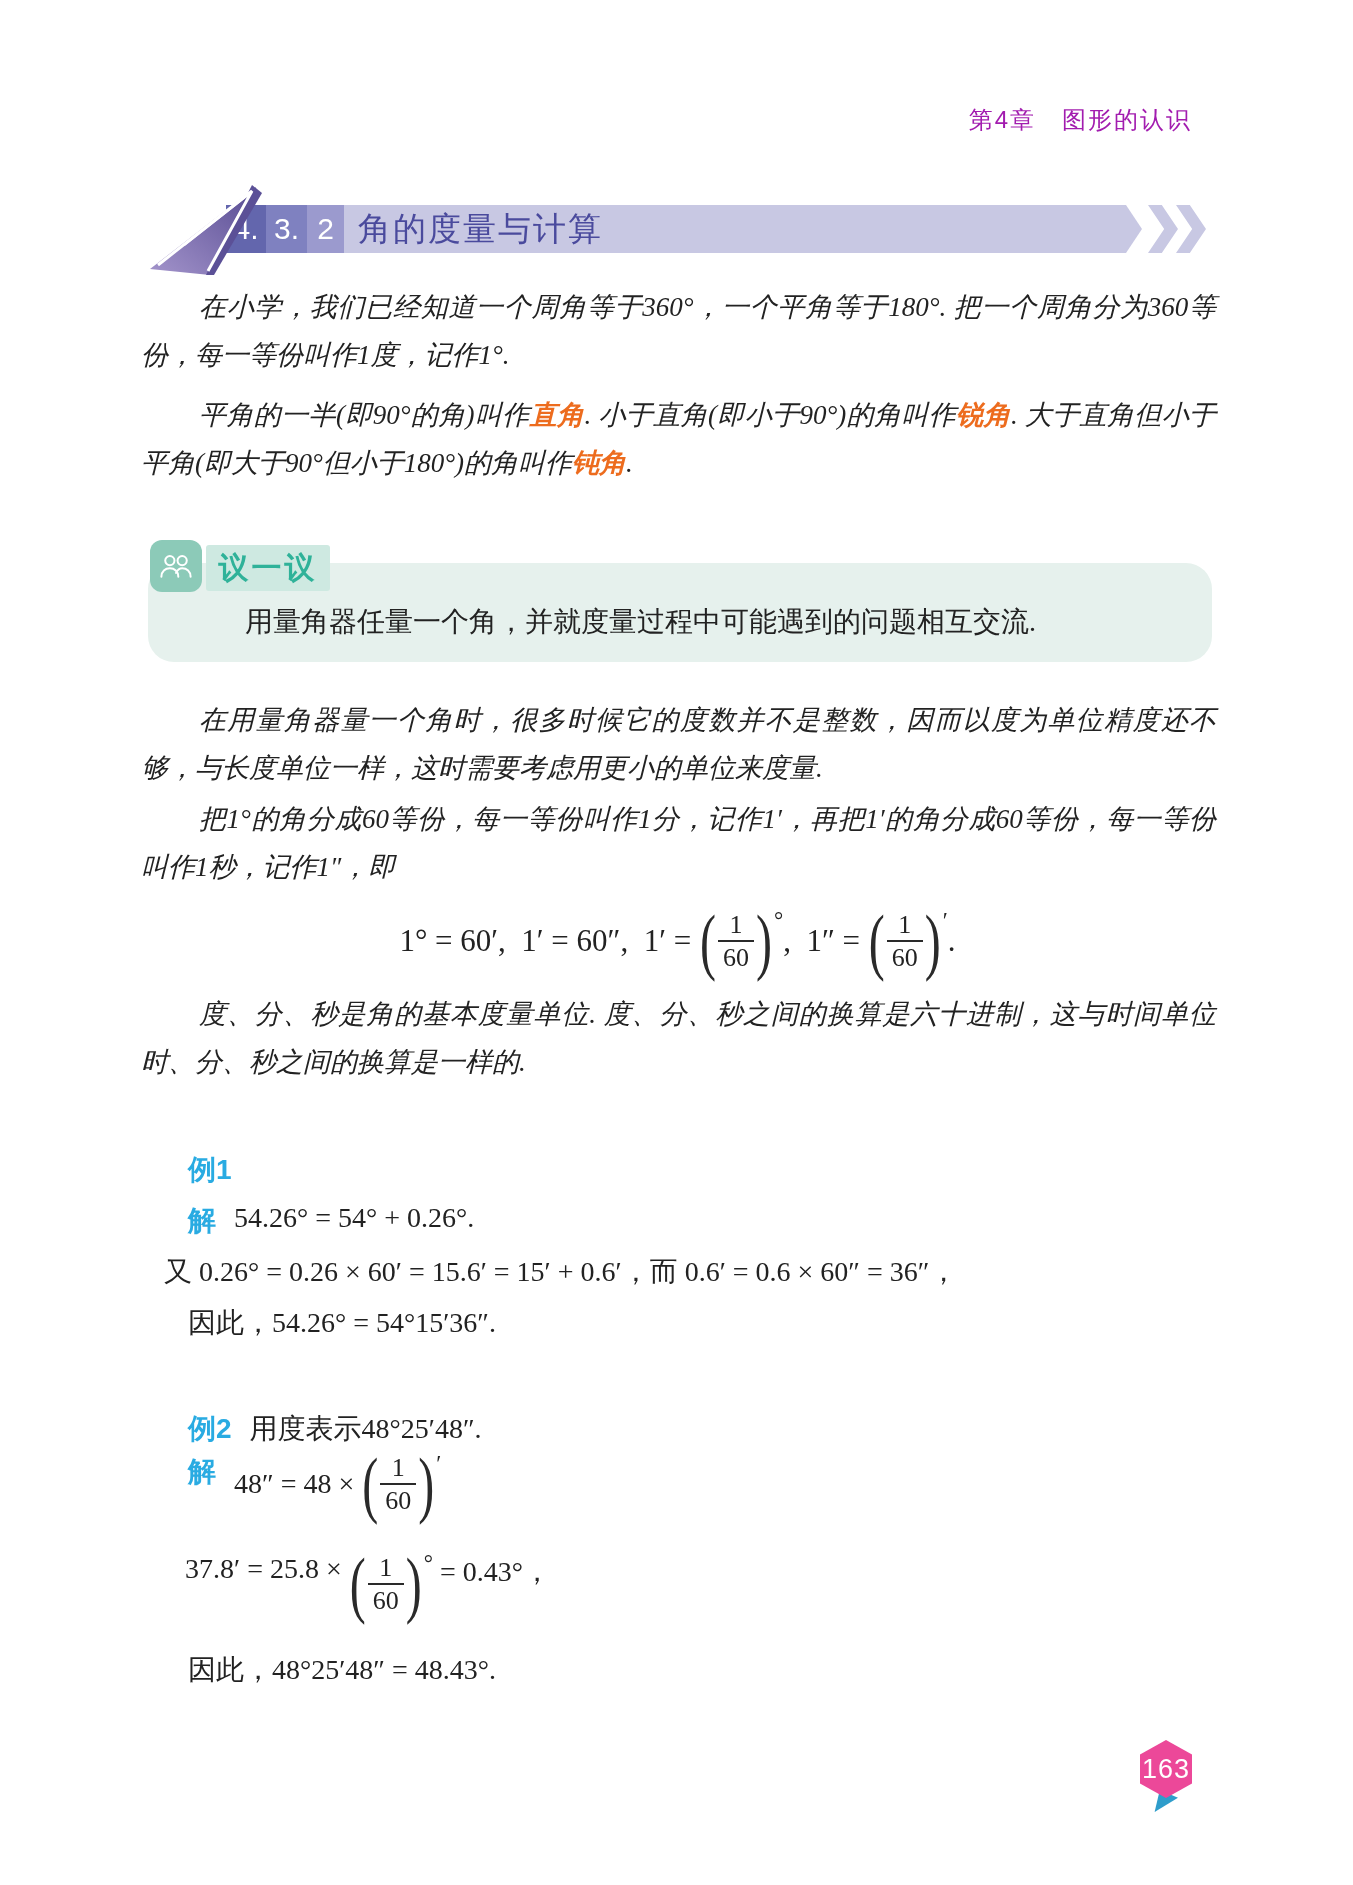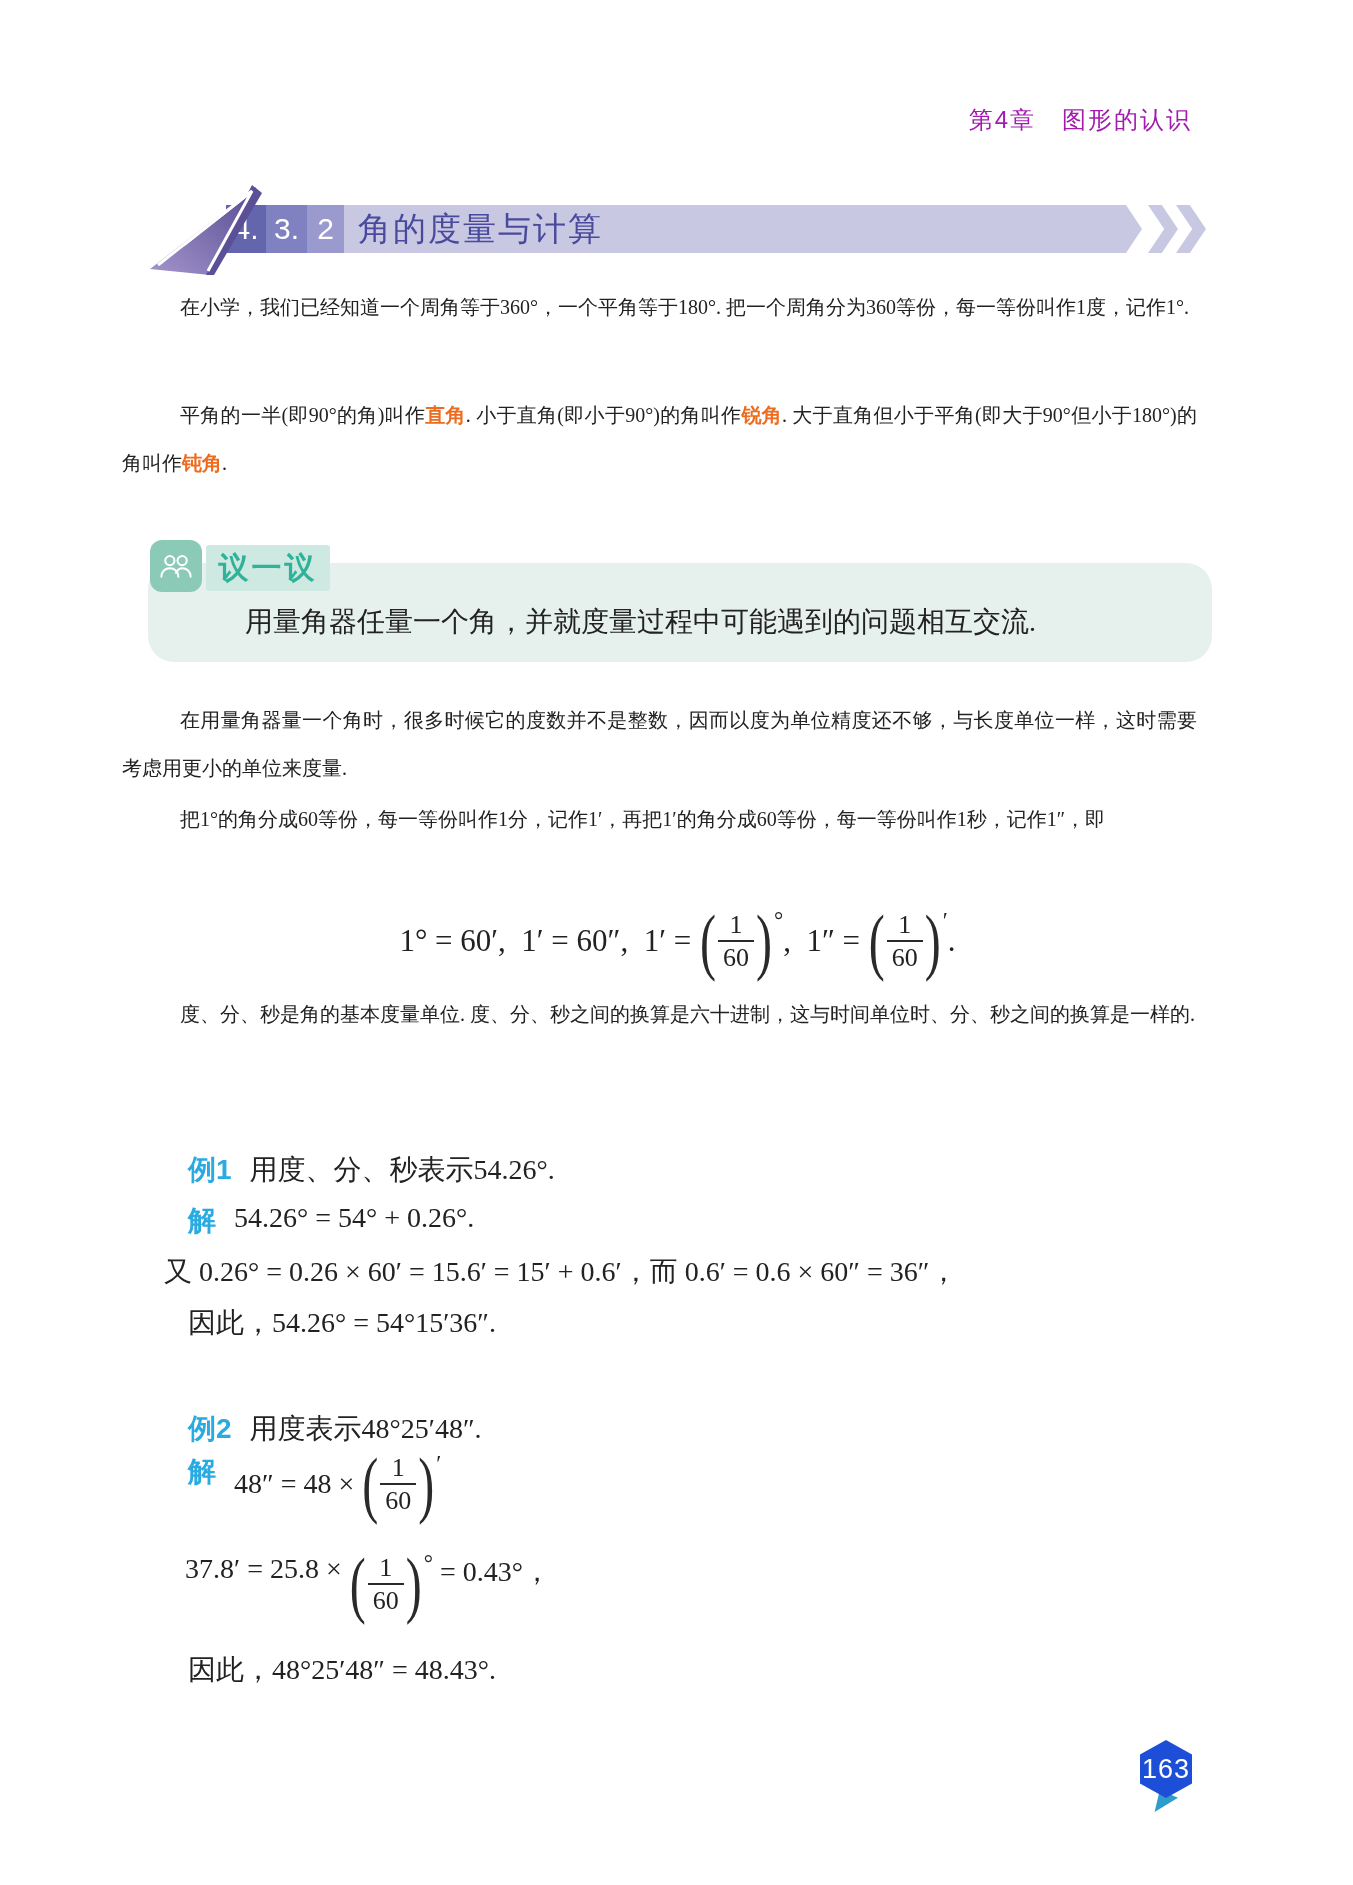--- a/index.html
+++ b/index.html
@@ -39,23 +39,23 @@
   }
   .chev{
     position:absolute;top:0;width:30px;height:48px;background:#c8c8e3;
     clip-path:polygon(0 0, 46% 0, 100% 50%, 46% 100%, 0 100%, 54% 50%);
   }
   .chev1{left:1148px;}
   .chev2{left:1176px;}
 
   
   .para{
-    position:absolute;left:122px;width:1075px;
-    font-size:20px;line-height:48px;text-align:justify;
-    text-indent:58px;color:#222;
+    position:absolute;left:141px;width:1075px;
+    font-size:27px;line-height:48px;text-align:justify;
+    text-indent:58px;color:#222;font-style:italic;
   }
   .p1{top:283px;}
   .p2{top:391px;}
   .p3{top:696px;}
   .p4{top:795px;}
   .p5{top:990px;}
   .hl-term{color:#ed6c1e;font-family:"Liberation Sans","DejaVu Sans",sans-serif;font-weight:bold;}
 
   
   .disc-box{
@@ -120,21 +120,21 @@
   .e1l3{top:1253px;}
   .e1l4{top:1304px;}
   .e2l1{top:1410px;}
   .e2l2{top:1453px;}
   .e2l3{top:1553px;}
   .e2l4{top:1651px;}
 
   
   .badge{
     position:absolute;left:1140px;top:1740px;width:52px;height:58px;
-    background:#1d4ed8;
+    background:#ec4899;
     clip-path:polygon(50% 0%, 100% 25%, 100% 75%, 50% 100%, 0% 75%, 0% 25%);
     display:flex;align-items:center;justify-content:center;
     font-family:"Liberation Sans","DejaVu Sans",sans-serif;
     font-size:27px;color:#ffffff;letter-spacing:1px;
   }
   .badge-tail{
     position:absolute;left:1152px;top:1790px;width:26px;height:22px;
     background:#2f9dcb;
     clip-path:polygon(10% 100%, 30% 0%, 100% 35%);
   }
@@ -197,21 +197,20 @@
     <span class="paren-group"><span class="paren">(</span><span class="frac"><span class="fnum">1</span><span class="fden">60</span></span><span class="paren">)</span><sup class="fsup">°</sup></span>
     <span>,  1″ = </span>
     <span class="paren-group"><span class="paren">(</span><span class="frac"><span class="fnum">1</span><span class="fden">60</span></span><span class="paren">)</span><sup class="fsup">′</sup></span>
     <span>.</span>
   </div>
 
 <div class="para p5">度、分、秒是角的基本度量单位. 度、分、秒之间的换算是六十进制，这与时间单位时、分、秒之间的换算是一样的.</div>
 
 <div class="ex-line e1l1 ind48">
   <span class="ex-label">例1</span>
-  <span class="gap18">用度、分、秒表示54.26°.</span>
 </div>
 <div class="ex-line e1l2 ind48">
   <span class="ex-label">解</span>
   <span class="gap18">54.26° = 54° + 0.26°.</span>
 </div>
 <div class="ex-line e1l3 ind24">
   <span>又 0.26° = 0.26 × 60′ = 15.6′ = 15′ + 0.6′，而 0.6′ = 0.6 × 60″ = 36″，</span>
 </div>
 <div class="ex-line e1l4 ind48">
   <span>因此，54.26° = 54°15′36″.</span>

